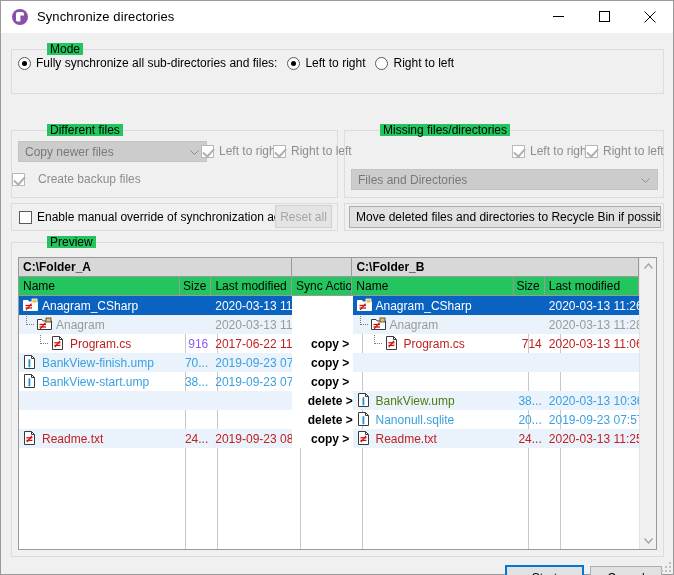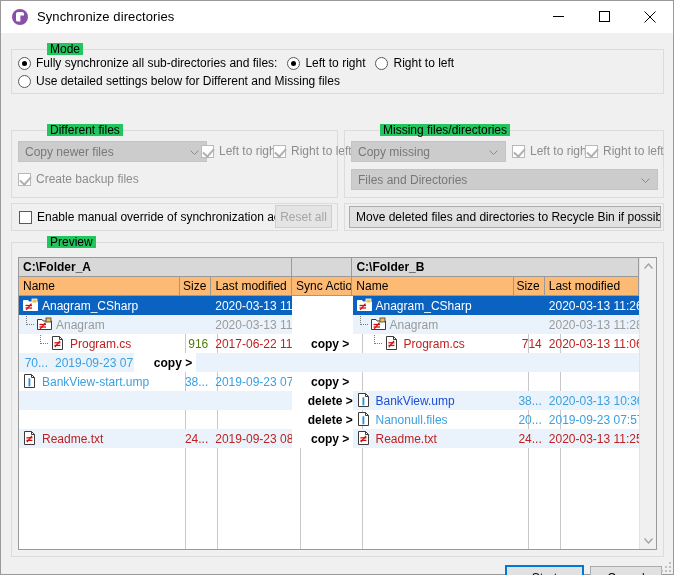--- a/index.html
+++ b/index.html
@@ -112,21 +112,21 @@
   .hdr-top,.hdr-cols{display:flex;height:19px;box-sizing:border-box;}
   .hdr-top > div,.hdr-cols > div{
     box-sizing:border-box;
     background:#d8d8d8;
     border-right:1px solid #9a9a9a;
     border-bottom:1px solid #9a9a9a;
     display:flex;align-items:center;padding-left:4px;
     font-size:12px;color:#000;white-space:nowrap;overflow:hidden;
   }
   .hdr-top > div.blank{background:#d8d8d8;}
-  .hdr-cols > div{background:#fdba74;font-size:12px;}
+  .hdr-cols > div{background:#22c55e;font-size:12px;}
   .hdr-cols > div.num{justify-content:flex-end;padding-right:4px;padding-left:0;}
   .rows{position:absolute;left:0;right:0;top:38px;bottom:0;}
   .row{display:flex;height:19px;box-sizing:border-box;}
   .row .c{
     box-sizing:border-box;
     display:flex;align-items:center;
     padding-left:4px;font-size:12px;white-space:nowrap;overflow:hidden;
   }
   .row .c.num{justify-content:flex-end;padding-right:3px;padding-left:0;}
   .row .c.act{justify-content:center;padding-left:16px;font-weight:bold;}
@@ -201,62 +201,48 @@
         </div>
         <div class="opt" style="margin-left:10px;">
           <span class="radio checked"></span>
           <span class="lbl">Left to right</span>
         </div>
         <div class="opt" style="margin-left:10px;">
           <span class="radio"></span>
           <span class="lbl">Right to left</span>
         </div>
       </div>
-      <div style="position:absolute;left:6px;top:24px;">
-        <div class="opt">
-          <span class="radio"></span>
-          <span class="lbl">Use detailed settings below for Different and Missing files</span>
-        </div>
-      </div>
     </div>
 
     <div class="groupbox" style="left:10px;top:97px;width:327px;height:68px;">
       <div class="gb-title">Different files</div>
       <div class="combo" style="position:absolute;left:6px;top:10px;width:189px;text-align:right;">
         <span>Copy newer files</span>
         <span class="arrow">
           <svg width="9" height="6" viewBox="0 0 9 6">
               <polyline points="0.5,0.5 4.5,4.5 8.5,0.5" fill="none" stroke="currentColor" stroke-width="1"></polyline>
             </svg>
         </span>
       </div>
       <div class="opt" style="position:absolute;left:189px;top:13px;">
         <span class="cb checked disabled"></span>
         <span class="lbl dim">Left to right</span>
       </div>
       <div class="opt" style="position:absolute;left:261px;top:13px;">
         <span class="cb checked disabled"></span>
         <span class="lbl dim">Right to left</span>
       </div>
-      <div class="opt" style="position:absolute;left:6px;top:41px;">
+      <div class="opt" style="position:absolute;left:0;top:41px;gap:8px;">
         <span class="cb checked disabled"></span>
         <span class="lbl dim">Create backup files</span>
       </div>
     </div>
 
     <div class="groupbox" style="left:343px;top:97px;width:320px;height:68px;">
       <div class="gb-title">Missing files/directories</div>
-      <div class="combo" style="position:absolute;left:6px;top:10px;width:155px;">
-        <span>Copy missing</span>
-        <span class="arrow">
-          <svg width="9" height="6" viewBox="0 0 9 6">
-              <polyline points="0.5,0.5 4.5,4.5 8.5,0.5" fill="none" stroke="currentColor" stroke-width="1"></polyline>
-            </svg>
-        </span>
-      </div>
       <div class="opt" style="position:absolute;left:167px;top:13px;">
         <span class="cb checked disabled"></span>
         <span class="lbl dim">Left to right</span>
       </div>
       <div class="opt" style="position:absolute;left:240px;top:13px;">
         <span class="cb checked disabled"></span>
         <span class="lbl dim">Right to left</span>
       </div>
       <div class="combo" style="position:absolute;left:6px;top:38px;width:307px;">
         <span>Files and Directories</span>
@@ -397,21 +383,21 @@
                       <polyline points="8.5,0.5 8.5,3.5 11.5,3.5" fill="none" stroke="#3a3a3a" stroke-width="1"></polyline>
                       <g stroke="#d01010" stroke-width="1.3" fill="none">
                         <line x1="3.4" y1="6.8" x2="9.4" y2="6.8"></line>
                         <line x1="3.4" y1="9.4" x2="9.4" y2="9.4"></line>
                         <line x1="9" y1="5" x2="3.8" y2="11.2"></line>
                       </g>
                     </svg>
                   </span>
                   <span style="color: rgb(192, 32, 32);">Program.cs</span>
                 </div>
-                <div class="c zebra num" style="width: 32px; color: #4d7c0f;">916</div>
+                <div class="c zebra num" style="width: 32px; color: #8b5cf6;">916</div>
                 <div class="c zebra" style="width: 83px; color: rgb(192, 32, 32);">2017-06-22 11:50</div>
                 <div class="c act" style="width: 62px; background: rgb(255, 255, 255);">copy &gt;</div>
                 <div class="c zebra" style="width: 166px;">
                   <span class="indent" style="width: 14px;"></span>
                   <span class="tree"></span>
                   <span class="ficon">
                     <svg width="13" height="14" viewBox="0 0 13 14">
                       <path d="M1.5 0.5 L8.5 0.5 L11.5 3.5 L11.5 13.5 L1.5 13.5 Z" fill="#ffffff" stroke="#3a3a3a" stroke-width="1"></path>
                       <polyline points="8.5,0.5 8.5,3.5 11.5,3.5" fill="none" stroke="#3a3a3a" stroke-width="1"></polyline>
                       <g stroke="#d01010" stroke-width="1.3" fill="none">
@@ -420,20 +406,33 @@
                         <line x1="9" y1="5" x2="3.8" y2="11.2"></line>
                       </g>
                     </svg>
                   </span>
                   <span style="color: rgb(192, 32, 32);">Program.cs</span>
                 </div>
                 <div class="c zebra num" style="width: 32px; color: rgb(192, 32, 32);">714</div>
                 <div class="c zebra" style="width: 97px; color: rgb(192, 32, 32);">2020-03-13 11:06</div>
               </div>
               <div class="row alt">
+                <div class="c zebra" style="width: 166px;">
+                  <span class="ficon">
+                    <svg width="13" height="14" viewBox="0 0 13 14">
+                      <path d="M1.5 0.5 L8.5 0.5 L11.5 3.5 L11.5 13.5 L1.5 13.5 Z" fill="#ffffff" stroke="#3a3a3a" stroke-width="1"></path>
+                      <polyline points="8.5,0.5 8.5,3.5 11.5,3.5" fill="none" stroke="#3a3a3a" stroke-width="1"></polyline>
+                      <g stroke="#1e8fd5" stroke-width="1.8" stroke-linecap="square">
+                        <line x1="6.4" y1="5.2" x2="6.4" y2="9.4"></line>
+                        <line x1="6.4" y1="11" x2="6.4" y2="11.4"></line>
+                      </g>
+                    </svg>
+                  </span>
+                  <span style="color: rgb(58, 160, 224);">BankView-finish.ump</span>
+                </div>
                 <div class="c zebra num" style="width: 32px; color: rgb(58, 160, 224);">70...</div>
                 <div class="c zebra" style="width: 83px; color: rgb(58, 160, 224);">2019-09-23 07:57</div>
                 <div class="c act" style="width: 62px; background: rgb(255, 255, 255);">copy &gt;</div>
                 <div class="c zebra" style="width: 166px;"></div>
                 <div class="c zebra num" style="width: 32px; color: rgb(0, 0, 0);"></div>
                 <div class="c zebra" style="width: 97px; color: rgb(0, 0, 0);"></div>
               </div>
               <div class="row">
                 <div class="c zebra" style="width: 166px;">
                   <span class="ficon">
@@ -464,42 +463,42 @@
                   <span class="ficon">
                     <svg width="13" height="14" viewBox="0 0 13 14">
                       <path d="M1.5 0.5 L8.5 0.5 L11.5 3.5 L11.5 13.5 L1.5 13.5 Z" fill="#ffffff" stroke="#3a3a3a" stroke-width="1"></path>
                       <polyline points="8.5,0.5 8.5,3.5 11.5,3.5" fill="none" stroke="#3a3a3a" stroke-width="1"></polyline>
                       <g stroke="#1e8fd5" stroke-width="1.8" stroke-linecap="square">
                         <line x1="6.4" y1="5.2" x2="6.4" y2="9.4"></line>
                         <line x1="6.4" y1="11" x2="6.4" y2="11.4"></line>
                       </g>
                     </svg>
                   </span>
-                  <span style="color: #1d4ed8;">BankView.ump</span>
+                  <span style="color: #4d7c0f;">BankView.ump</span>
                 </div>
                 <div class="c zebra num" style="width: 32px; color: rgb(58, 160, 224);">38...</div>
                 <div class="c zebra" style="width: 97px; color: rgb(58, 160, 224);">2020-03-13 10:36</div>
               </div>
               <div class="row">
                 <div class="c zebra" style="width: 166px;"></div>
                 <div class="c zebra num" style="width: 32px; color: rgb(0, 0, 0);"></div>
                 <div class="c zebra" style="width: 83px; color: rgb(0, 0, 0);"></div>
                 <div class="c act" style="width: 62px; background: rgb(255, 255, 255);">delete &gt;</div>
                 <div class="c zebra" style="width: 166px;">
                   <span class="ficon">
                     <svg width="13" height="14" viewBox="0 0 13 14">
                       <path d="M1.5 0.5 L8.5 0.5 L11.5 3.5 L11.5 13.5 L1.5 13.5 Z" fill="#ffffff" stroke="#3a3a3a" stroke-width="1"></path>
                       <polyline points="8.5,0.5 8.5,3.5 11.5,3.5" fill="none" stroke="#3a3a3a" stroke-width="1"></polyline>
                       <g stroke="#1e8fd5" stroke-width="1.8" stroke-linecap="square">
                         <line x1="6.4" y1="5.2" x2="6.4" y2="9.4"></line>
                         <line x1="6.4" y1="11" x2="6.4" y2="11.4"></line>
                       </g>
                     </svg>
                   </span>
-                  <span style="color: rgb(58, 160, 224);">Nanonull.files</span>
+                  <span style="color: rgb(58, 160, 224);">Nanonull.sqlite</span>
                 </div>
                 <div class="c zebra num" style="width: 32px; color: rgb(58, 160, 224);">20...</div>
                 <div class="c zebra" style="width: 97px; color: rgb(58, 160, 224);">2019-09-23 07:57</div>
               </div>
               <div class="row alt">
                 <div class="c zebra" style="width: 166px;">
                   <span class="ficon">
                     <svg width="13" height="14" viewBox="0 0 13 14">
                       <path d="M1.5 0.5 L8.5 0.5 L11.5 3.5 L11.5 13.5 L1.5 13.5 Z" fill="#ffffff" stroke="#3a3a3a" stroke-width="1"></path>
                       <polyline points="8.5,0.5 8.5,3.5 11.5,3.5" fill="none" stroke="#3a3a3a" stroke-width="1"></polyline>

